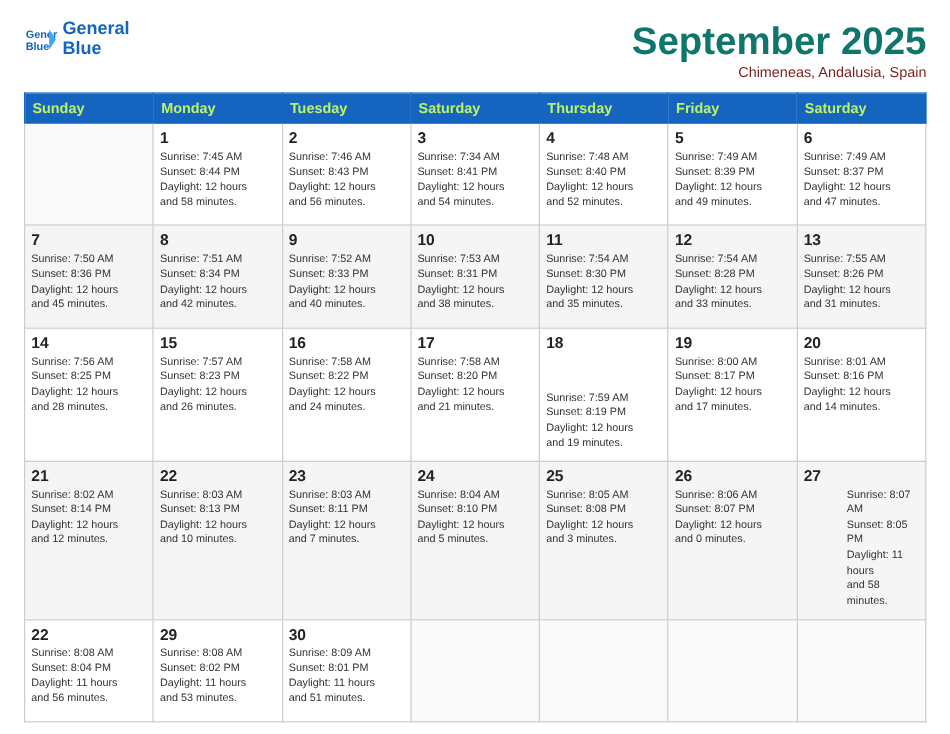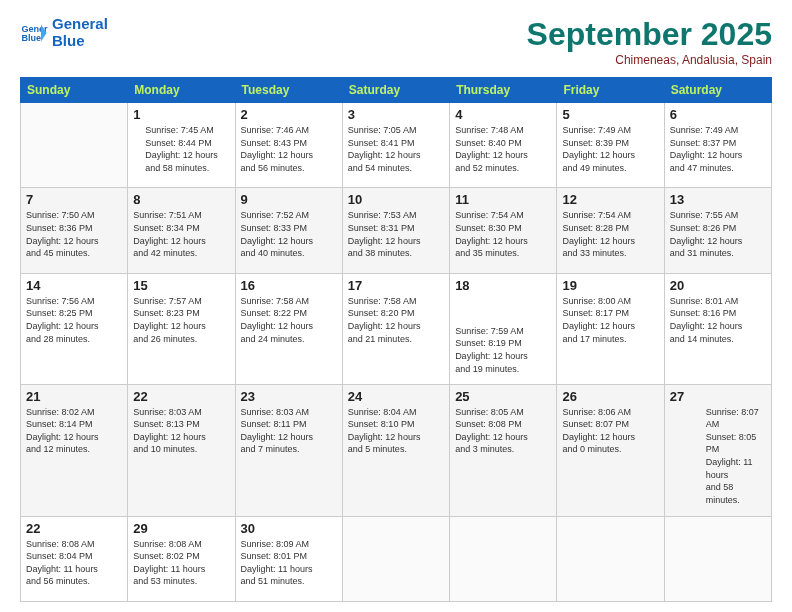--- a/index.html
+++ b/index.html
@@ -118,35 +118,35 @@
           <th>Thursday</th>
           <th>Friday</th>
           <th>Saturday</th>
         </tr>
     </thead>
     <tbody id="cal-body">
         <tr>
           <td class="empty-cell"></td>
           <td>
             <span class="day-number">1</span>
-            <div class="day-info" style="white-space: pre-line; margin-left: 12px;">Sunrise: 7:45 AM
+            <div class="day-info" style="white-space: pre-line;">Sunrise: 7:45 AM
 Sunset: 8:44 PM
 Daylight: 12 hours
 and 58 minutes.</div>
           </td>
           <td>
             <span class="day-number">2</span>
             <div class="day-info" style="white-space: pre-line;">Sunrise: 7:46 AM
 Sunset: 8:43 PM
 Daylight: 12 hours
 and 56 minutes.</div>
           </td>
           <td>
             <span class="day-number">3</span>
-            <div class="day-info" style="white-space: pre-line;">Sunrise: 7:05 AM
+            <div class="day-info" style="white-space: pre-line;">Sunrise: 7:34 AM
 Sunset: 8:41 PM
 Daylight: 12 hours
 and 54 minutes.</div>
           </td>
           <td>
             <span class="day-number">4</span>
             <div class="day-info" style="white-space: pre-line;">Sunrise: 7:48 AM
 Sunset: 8:40 PM
 Daylight: 12 hours
 and 52 minutes.</div>

